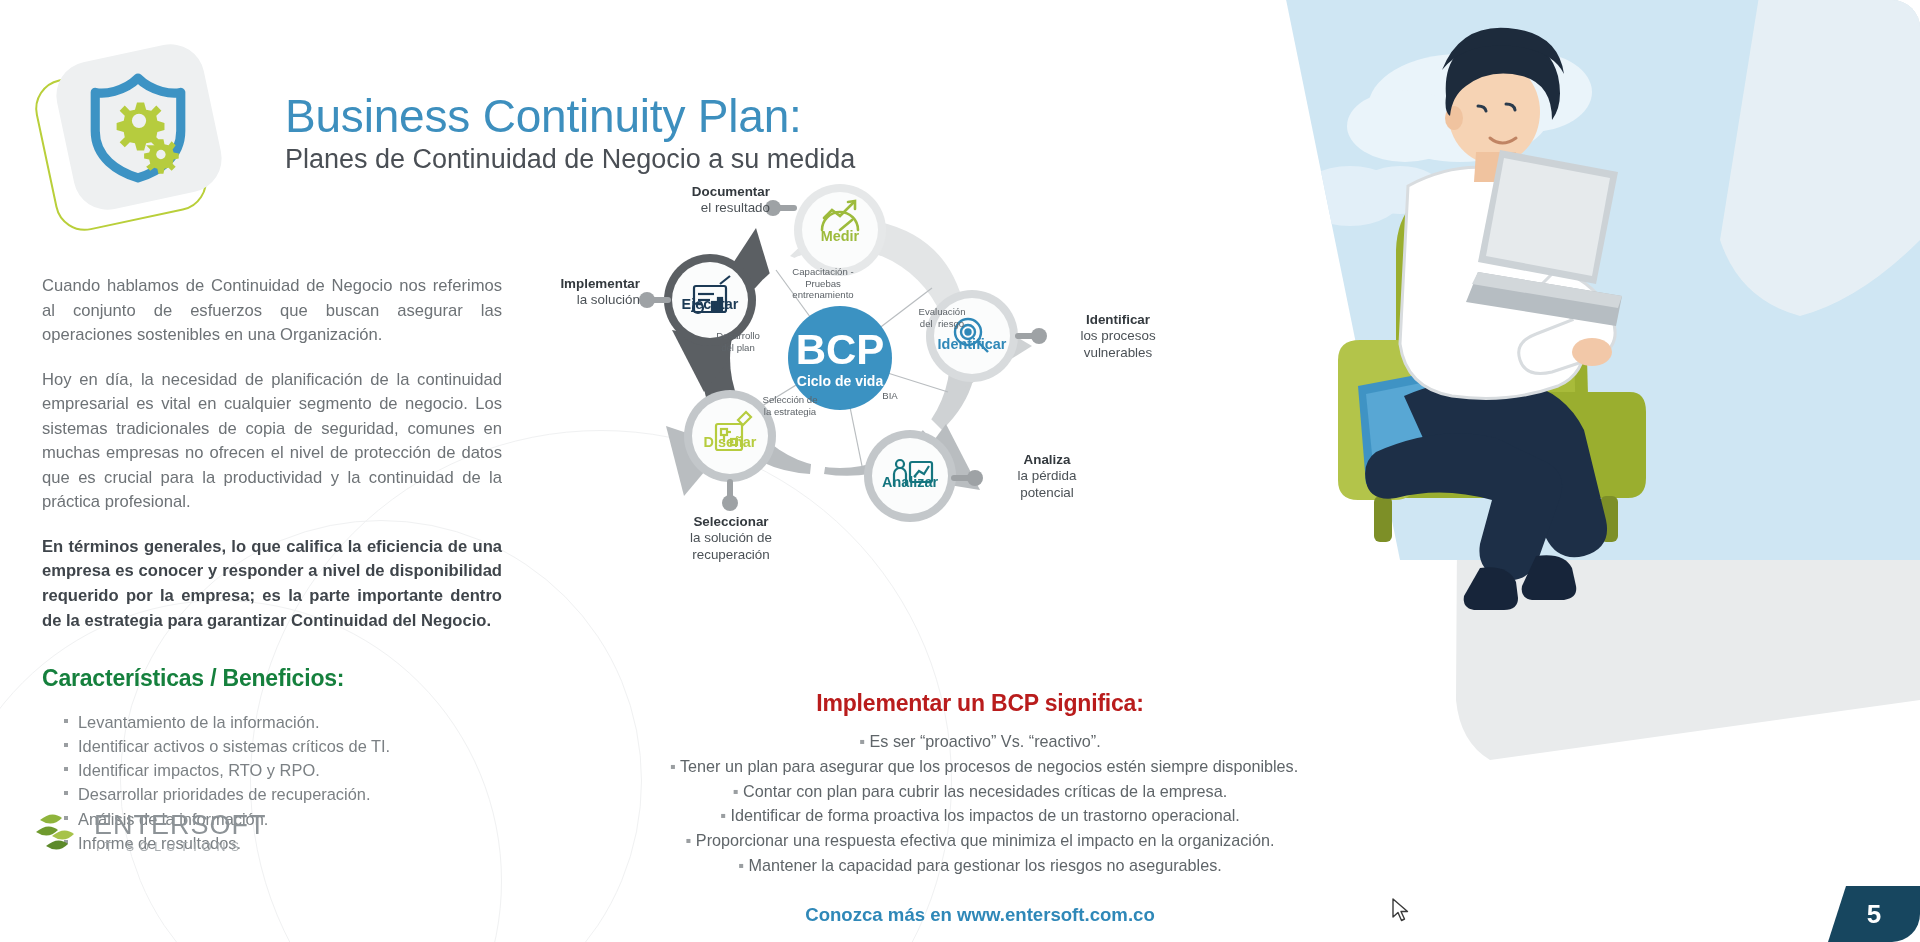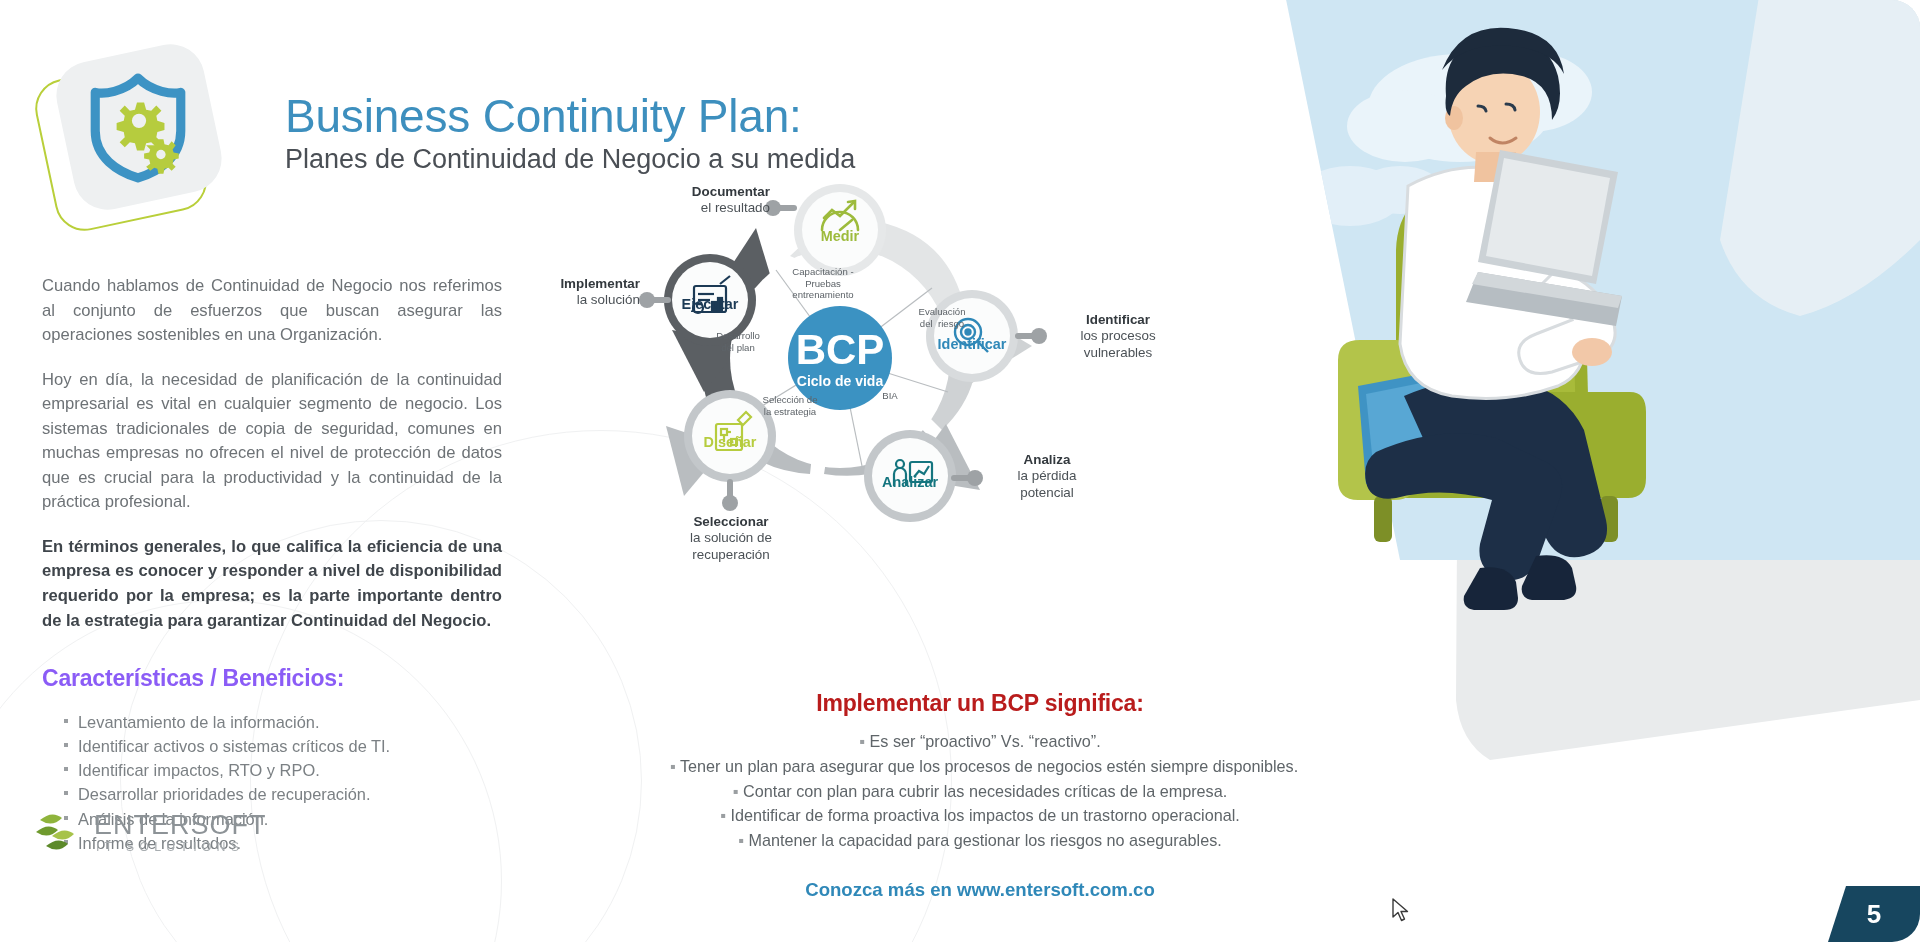--- a/index.html
+++ b/index.html
@@ -44,21 +44,21 @@
   }
 
   
   .left-col{position:absolute;left:42px;top:268px;width:460px;}
   .para{
     font-size:16.6px;color:#6d7276;line-height:1.48;text-align:justify;
     margin:6px 0 20px 0;
   }
   .para.bold{color:#3f454b;font-weight:700;}
   .feat-head{
-    font-size:23px;color:#8b5cf6;font-weight:700;margin:32px 0 18px 0;
+    font-size:23px;color:#15803d;font-weight:700;margin:32px 0 18px 0;
     letter-spacing:-0.2px;
   }
   .feat-list{list-style:none;margin:0;padding:0 0 0 22px;}
   .feat-list li{
     font-size:16.4px;color:#7b8084;line-height:1.47;position:relative;padding-left:14px;
   }
   .feat-list li:before{
     content:"";position:absolute;left:0;top:9px;width:4px;height:4px;background:#9a9ea1;
   }
 
@@ -398,20 +398,23 @@
     <div class="bcp-line">
       <span style="color:#9a9ea1;">▪</span> <span>Tener un plan para asegurar que los procesos de negocios estén siempre disponibles.</span>
     </div>
     <div class="bcp-line">
       <span style="color:#9a9ea1;">▪</span> <span>Contar con plan para cubrir las necesidades críticas de la empresa.</span>
     </div>
     <div class="bcp-line">
       <span style="color:#9a9ea1;">▪</span> <span>Identificar de forma proactiva los impactos de un trastorno operacional.</span>
     </div>
     <div class="bcp-line">
+      <span style="color:#9a9ea1;">▪</span> <span>Proporcionar una respuesta efectiva que minimiza el impacto en la organización.</span>
+    </div>
+    <div class="bcp-line">
       <span style="color:#9a9ea1;">▪</span> <span>Mantener la capacidad para gestionar los riesgos no asegurables.</span>
     </div>
     <div class="bcp-cta">Conozca más en www.entersoft.com.co</div>
   </div>
 
   <div class="pagenum">5</div>
 
   <svg class="cursor" viewBox="0 0 20 26">
     <path d="M1 1 L1 19 L6 14.5 L9.5 22.5 L12.5 21 L9 13.5 L15.5 13.5 Z" fill="#ffffff" stroke="#3a3a3a" stroke-width="1.4" stroke-linejoin="round"></path>
   </svg>

